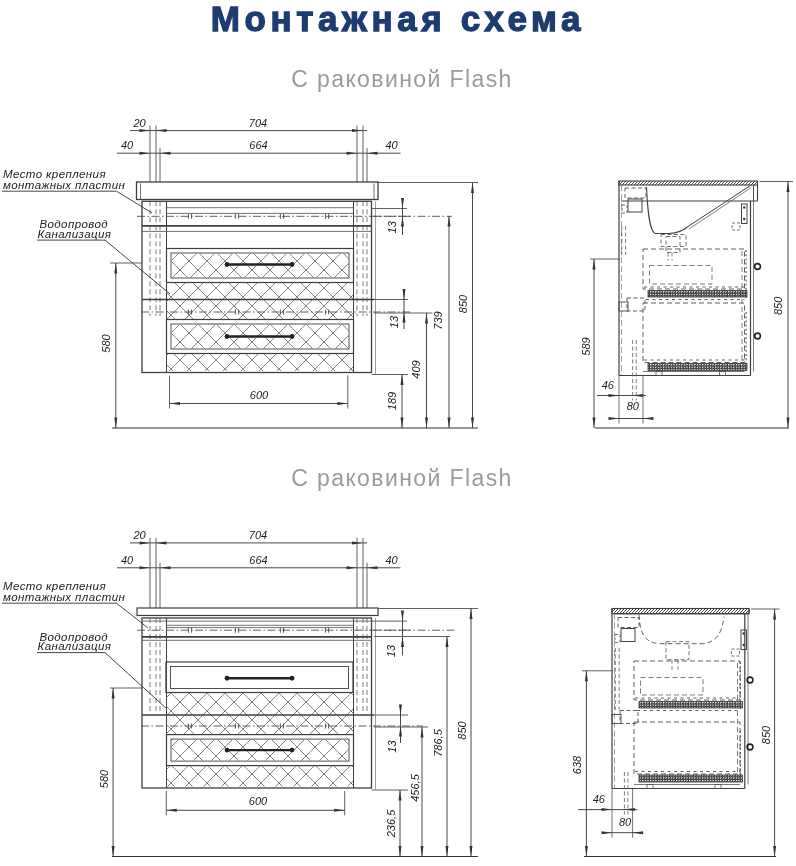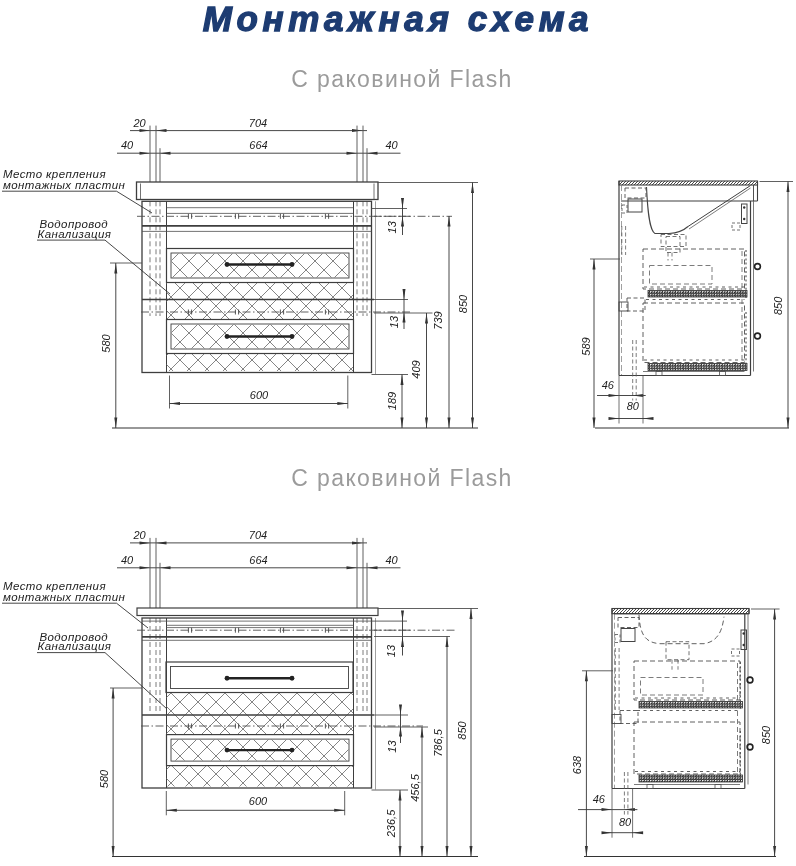--- a/index.html
+++ b/index.html
@@ -1,18 +1,18 @@
 <!DOCTYPE html>
 <html><head>
 <meta charset="utf-8">
 <style>
   html,body { margin:0; padding:0; background:#ffffff; width:796px; height:866px; overflow:hidden; }
   body { font-family:"Liberation Sans", sans-serif; position:relative; }
   .title { position:absolute; top:-1px; left:0; width:796px; text-align:center;
-           font-size:35px; font-weight:bold; color:#1d3c72; letter-spacing:4.6px;font-style:italic; -webkit-text-stroke:1.3px #1d3c72; }
+           font-size:35px; font-weight:bold; color:#1d3c72; letter-spacing:4.6px; -webkit-text-stroke:1.3px #1d3c72; }
   .sub { position:absolute; left:4px; width:796px; text-align:center;
           font-size:23px; color:#9b9b9b; letter-spacing:1.4px; }
   svg { position:absolute; top:0; left:0; }
   text { font-family:"Liberation Sans", sans-serif; }
 </style>
 </head>
 <body>
 
 <div class="title">Монтажная схема</div>
 

